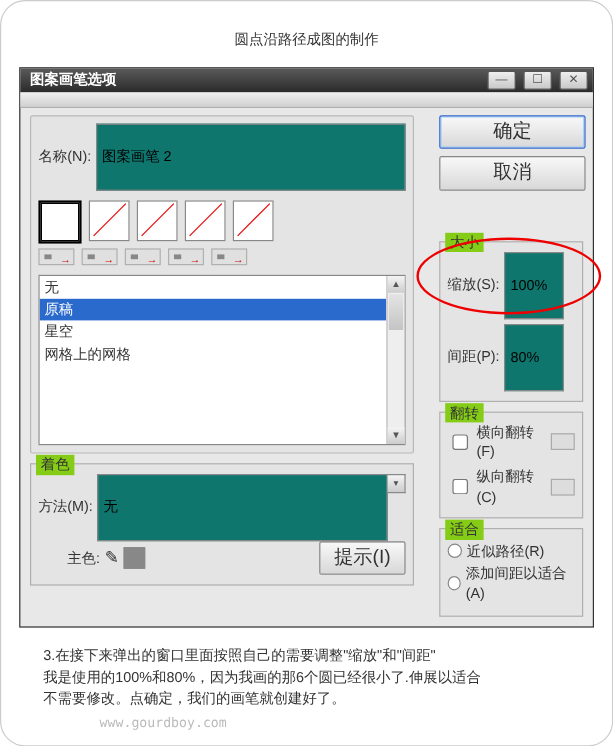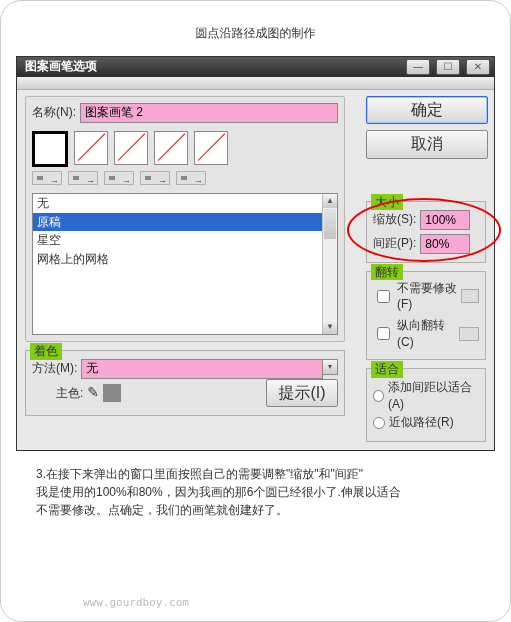--- a/index.html
+++ b/index.html
@@ -6,21 +6,21 @@
 .page{width:511px;height:622px;box-sizing:border-box;border:1px solid #ccc;border-radius:21px;padding:18px 15px;position:relative}
 .page-title{text-align:center;padding:6px 0 14px}
 .win{border:1px solid #333;background:#e8e8e8}
 .titlebar{height:20px;background:linear-gradient(#5a5a5a,#2a2a2a);display:flex;align-items:center;padding:0 4px;justify-content:space-between}
 .titlebar .title{color:#fff;font-weight:bold;padding-left:4px}
 .wc{width:22px;height:14px;background:linear-gradient(#eee,#c8c8c8);border:1px solid #555;border-radius:2px;margin-left:2px;display:flex;align-items:center;justify-content:center;color:#555;font-size:10px}
 .shelf{height:12px;background:linear-gradient(#f0f0f0,#d0d0d0);border-bottom:1px solid #b0b0b0}
 .body{padding:6px 8px 8px;display:grid;grid-template-columns:auto 120px;gap:21px}
 .panel{background:#e4e4e4;border:1px solid #b8b8b8;border-radius:2px;padding:6px}
 .row{display:flex;align-items:center;gap:4px}
-.input,.select{border:1px solid #888;padding:2px 4px;background:#f9a8d4;height:14px;font:12px sans-serif}
+.input,.select{border:1px solid #888;padding:20px 4px;background:#0f766e;height:14px;font:12px sans-serif}
 .btn{border:1px solid #888;border-radius:2px;padding:2px 0;background:linear-gradient(#f8f8f8,#d8d8d8);text-align:center;cursor:pointer;font-size:16px}
 .btn.primary{border:1px solid #36c;box-shadow:0 0 0 1px #9cf inset}
 .tiles{display:flex;gap:6px;margin-top:8px}
 .tile{width:32px;height:32px;background:#fff;border:1px solid #888;position:relative}
 .tile.sel{border:2px solid #000;box-shadow:0 0 0 1px #000 inset}
 .tile .diag{position:absolute;left:0;top:0;width:100%;height:100%}
 .tile .diag::after{content:"";position:absolute;left:10%;bottom:10%;width:120%;height:1px;background:#e00;transform:rotate(-45deg);transform-origin:left}
 .subtiles{display:flex;gap:6px;margin-top:4px}
 .subtile{width:28px;height:12px;background:#e0e0e0;border:1px solid #b0b0b0;position:relative}
 .subtile::after{content:"";position:absolute;left:4px;top:4px;width:6px;height:4px;background:#888}
@@ -151,39 +151,39 @@
             <span>间距(P):</span>
             <input class="input" style="width: 40px;" value="80%">
           </div>
           <div class="redcircle" style="left:-20px;top:-4px"></div>
         </div>
 
         <div class="fieldset">
           <span class="legend">翻转</span>
           <div class="row" style="margin-bottom:4px">
             <input type="checkbox" style="">
-            <span>不需要修改(F)</span>
+            <span>横向翻转(F)</span>
             <div class="flipicon"></div>
           </div>
           <div class="row">
             <input type="checkbox" style="">
             <span>纵向翻转(C)</span>
             <div class="flipicon"></div>
           </div>
         </div>
 
         <div class="fieldset">
           <span class="legend">适合</span>
           <div class="radio">
               <span class="dot"></span>
-              <span>添加间距以适合(A)</span>
+              <span>近似路径(R)</span>
             </div>
           <div class="radio">
               <span class="dot"></span>
-              <span>近似路径(R)</span>
+              <span>添加间距以适合(A)</span>
             </div>
         </div>
       </div>
     </div>
   </div>
 
   <div class="caption">
     <div>3.在接下来弹出的窗口里面按照自己的需要调整"缩放"和"间距"</div>
     <div>我是使用的100%和80%，因为我画的那6个圆已经很小了.伸展以适合</div>
     <div>不需要修改。点确定，我们的画笔就创建好了。</div>

